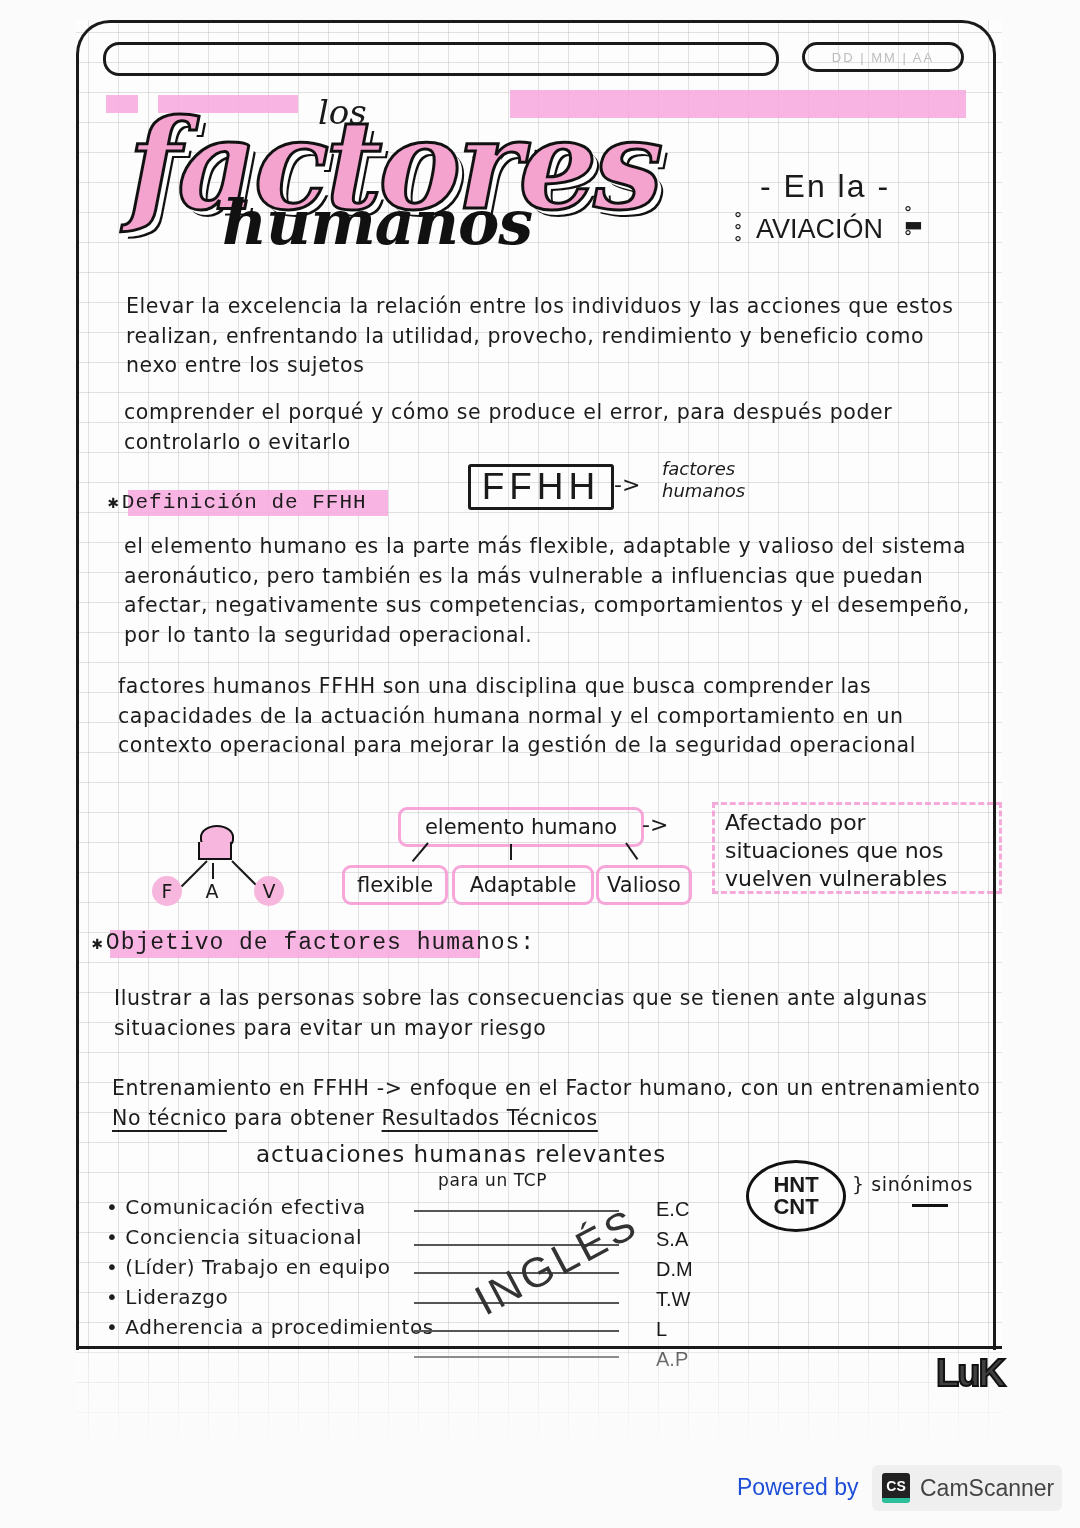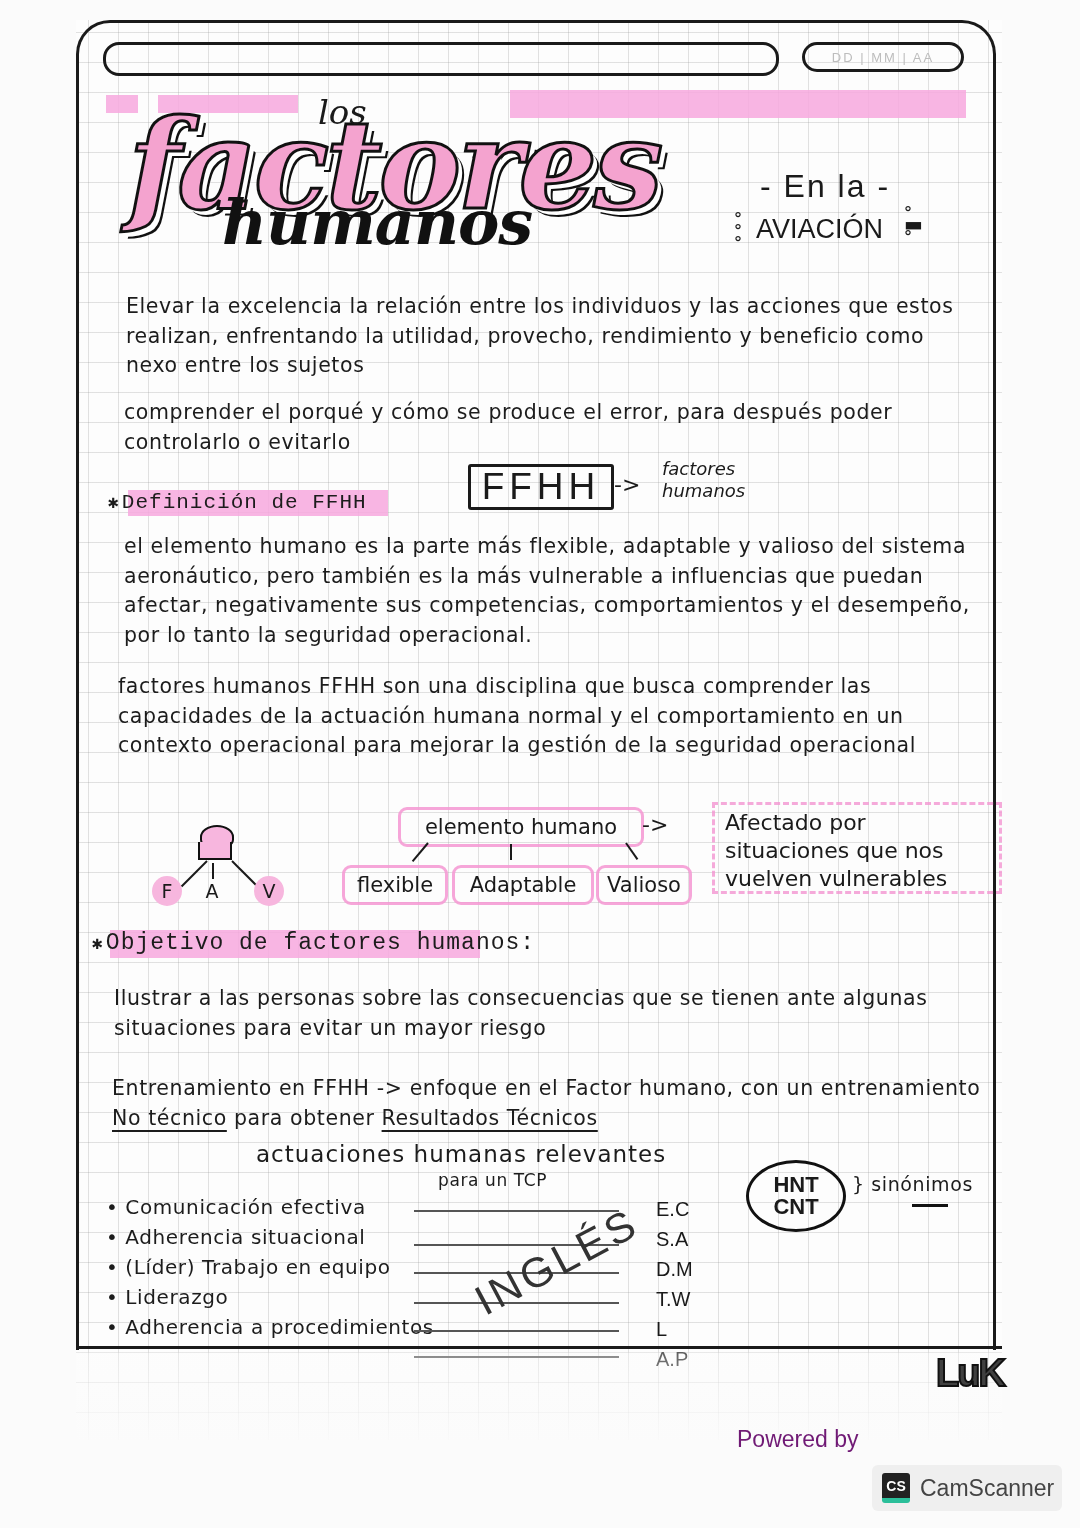--- a/index.html
+++ b/index.html
@@ -58,21 +58,21 @@
   .act-list{position:absolute;left:106px;top:1192px;font-size:20px;line-height:30px;list-style:none;margin:0;padding:0;}
   .act-list li::before{content:"• ";}
   .blank{position:absolute;left:414px;width:205px;height:2px;background:#555;}
   .abbr{position:absolute;left:656px;top:1194px;font-size:20px;line-height:30px;font-family:"Liberation Sans",sans-serif;}
   .ingles{position:absolute;left:468px;top:1238px;font-size:42px;transform:rotate(-28deg);letter-spacing:4px;color:#333;font-family:"Liberation Sans",sans-serif;}
   .hnt{position:absolute;left:746px;top:1160px;width:94px;height:66px;border:3px solid #111;border-radius:50%;
        display:flex;flex-direction:column;align-items:center;justify-content:center;font-weight:bold;font-size:22px;line-height:22px;font-family:"Liberation Sans",sans-serif;}
   .sinon{position:absolute;left:852px;top:1170px;font-size:19px;}
   .sinon-ul{position:absolute;left:912px;top:1204px;width:36px;height:3px;background:#111;}
   .luk{position:absolute;left:936px;top:1352px;font-size:38px;font-weight:bold;color:#404040;-webkit-text-stroke:2px #111;font-family:"Liberation Sans",sans-serif;letter-spacing:-2px;}
-  .cs-powered{position:absolute;left:737px;top:1426px;font-size:23px;color:#701a75;font-family:"Liberation Sans",sans-serif;}
+  .cs-powered{position:absolute;left:737px;top:1474px;font-size:23px;color:#1d4ed8;font-family:"Liberation Sans",sans-serif;}
   .cs-badge{position:absolute;left:872px;top:1465px;width:190px;height:46px;background:#efefef;border-radius:6px;display:flex;align-items:center;}
   .cs-logo{margin-left:10px;width:28px;height:30px;background:#222;border-radius:3px;color:#fff;font-weight:bold;font-size:14px;
            display:flex;align-items:center;justify-content:center;border-bottom:5px solid #2bbf9a;box-sizing:border-box;font-family:"Liberation Sans",sans-serif;text-align:right;}
   .cs-name{margin-left:10px;font-size:23px;color:#444;font-family:"Liberation Sans",sans-serif;}
 </style>
 </head>
 <body>
 
 <div class="page"></div>
 <div class="frame"></div>
@@ -134,21 +134,21 @@
 </div>
 <div class="hand p5">Ilustrar a las personas sobre las consecuencias que se tienen ante algunas situaciones para evitar un mayor riesgo</div>
 <div class="hand p6">
   <span>Entrenamiento en FFHH -&gt; enfoque en el Factor humano, con un entrenamiento </span><span class="ul">No técnico</span><span> para obtener </span><span class="ul">Resultados Técnicos</span>
 </div>
 
 <div class="hand act-title">actuaciones humanas relevantes</div>
 <div class="hand act-sub">para un TCP</div>
 <ul class="hand act-list">
   <li>Comunicación efectiva</li>
-  <li>Adherencia situacional</li>
+  <li>Conciencia situacional</li>
   <li>(Líder) Trabajo en equipo</li>
   <li>Liderazgo</li>
   <li>Adherencia a procedimientos</li>
 </ul>
 <div class="blank" style="top:1210px;"></div>
 <div class="blank" style="top:1244px;"></div>
 <div class="blank" style="top:1272px;"></div>
 <div class="blank" style="top:1302px;"></div>
 <div class="blank" style="top:1330px;"></div>
 <div class="blank" style="top:1356px;"></div>

